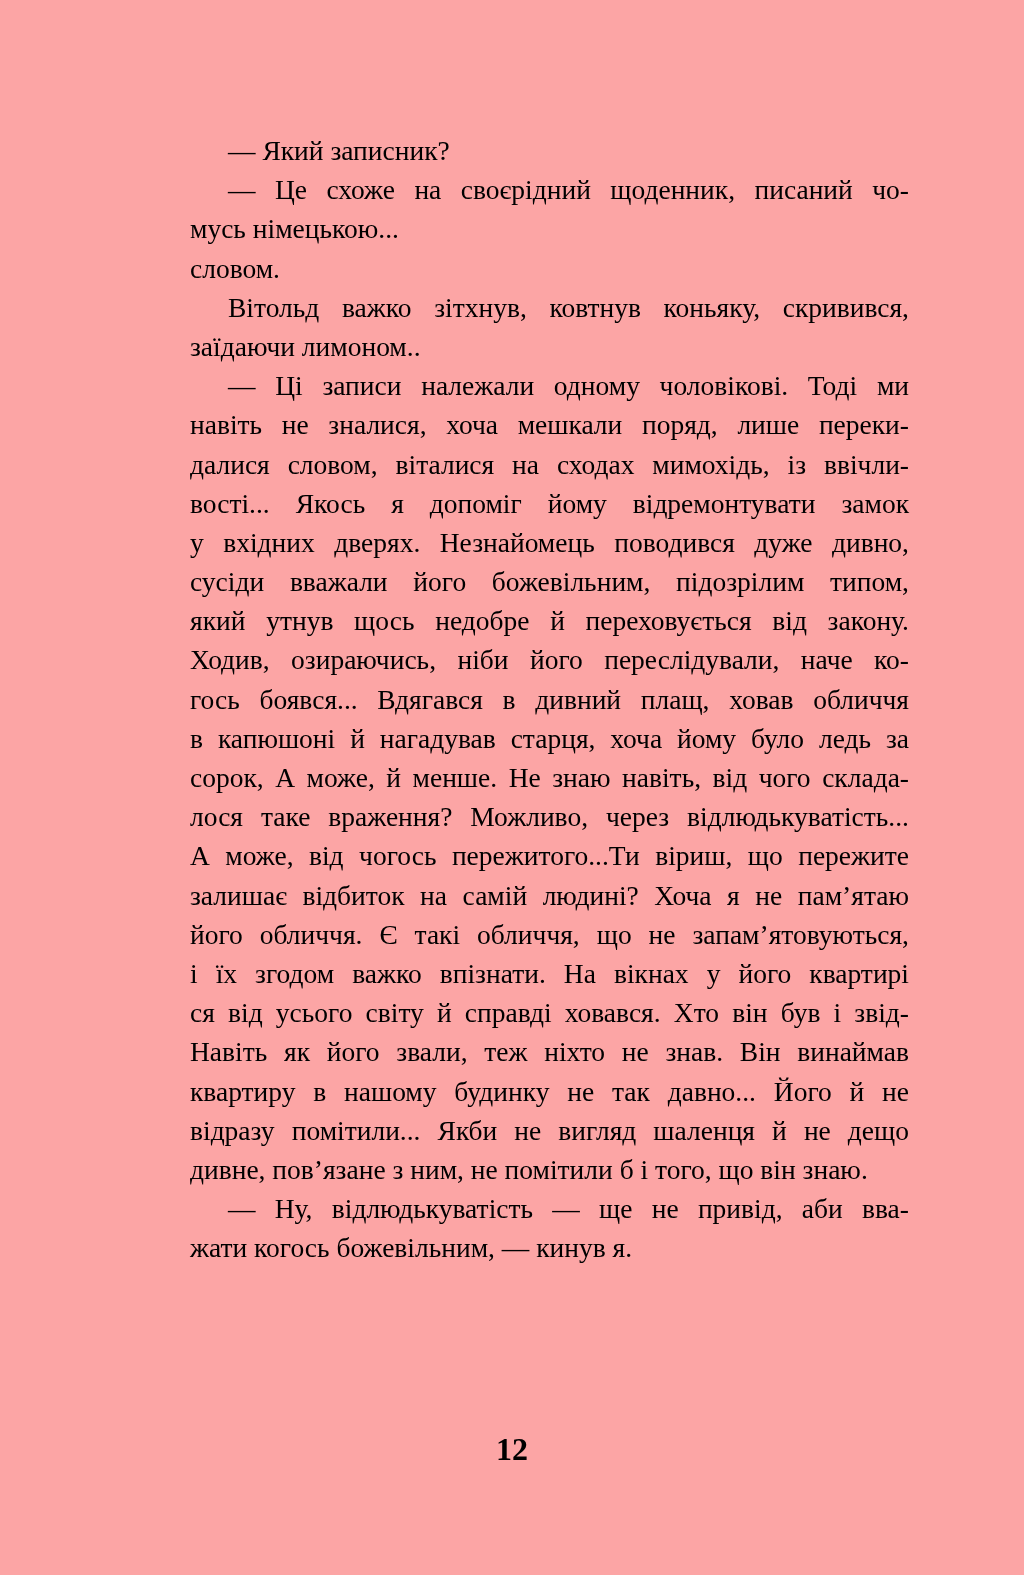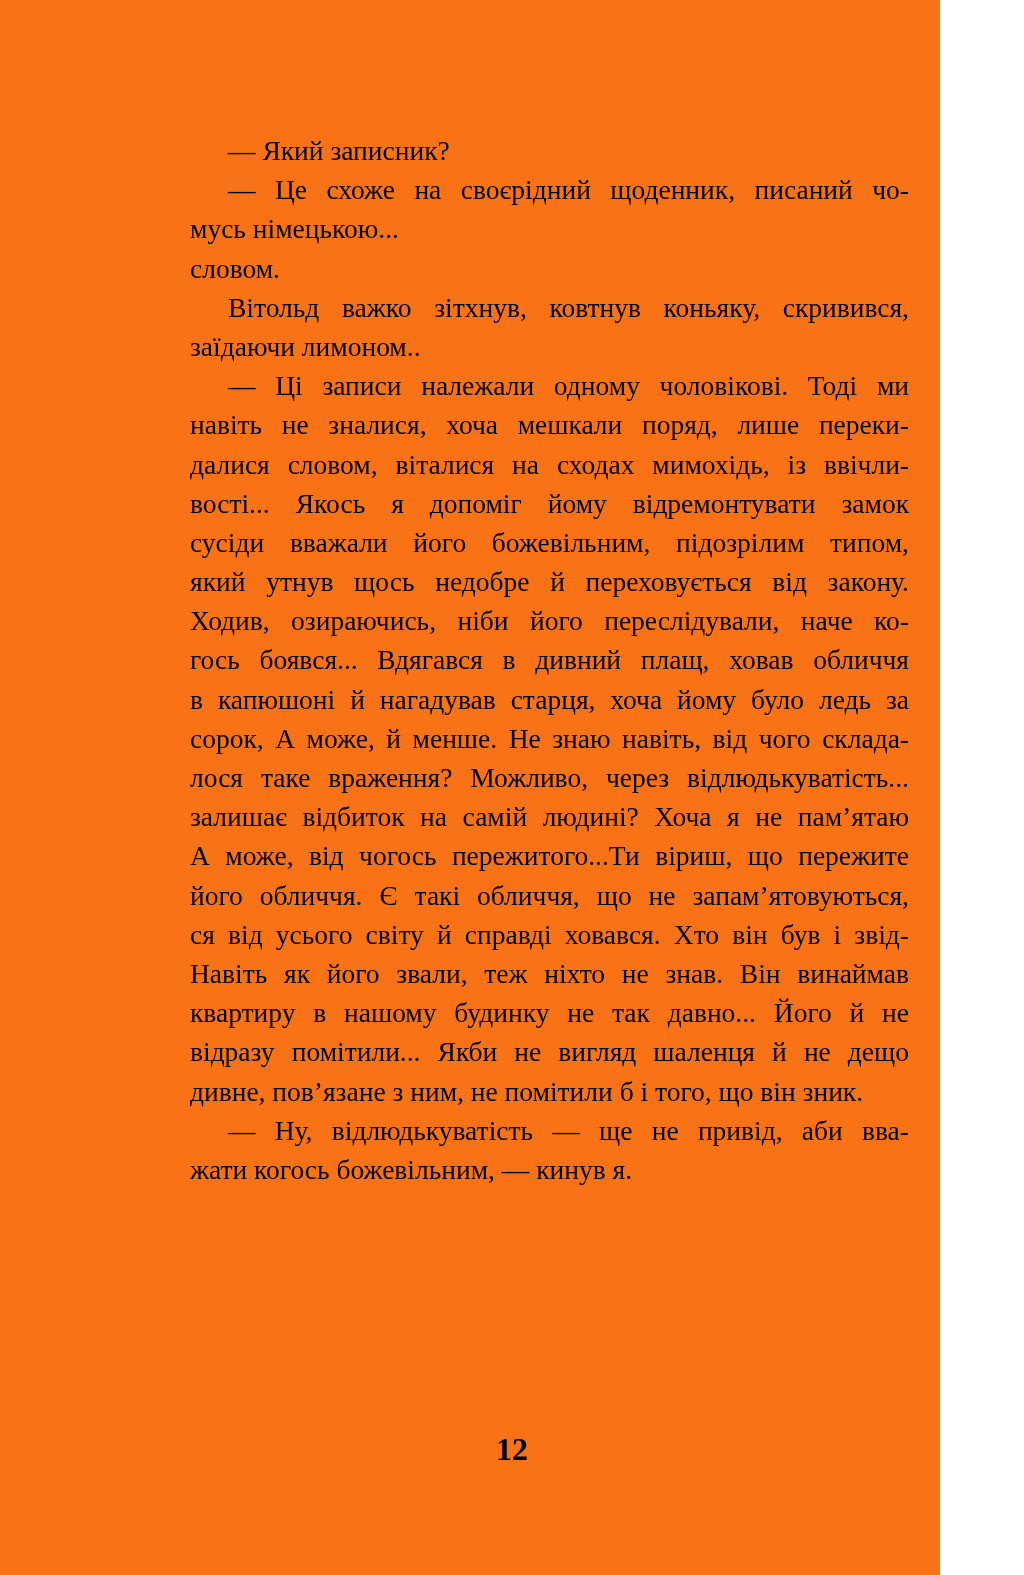--- a/index.html
+++ b/index.html
@@ -14,23 +14,23 @@
     position: relative;
     font-family: "Liberation Serif", "DejaVu Serif", serif;
     color: #000000;
     overflow: hidden;
   }
 
   .page {
     position: absolute;
     left: 0;
     top: 0;
-    width: 940px;
+    width: 1024px;
     height: 1575px;
-    background: #f97316;
+    background: #fca5a5;
     text-decoration: underline;
   }
 
   .lines {
     position: absolute;
     left: 190px;
     top: 131px;
     width: 719px;
   }
 
@@ -76,35 +76,37 @@
 
     <span class="line last">словом.</span>
 
     <span class="line indent">Вітольд важко зітхнув, ковтнув коньяку, скривився,</span>
     <span class="line last">заїдаючи лимоном..</span>
 
     <span class="line indent">— Ці записи належали одному чоловікові. Тоді ми</span>
     <span class="line">навіть не зналися, хоча мешкали поряд, лише переки-</span>
     <span class="line">далися словом, віталися на сходах мимохідь, із ввічли-</span>
     <span class="line">вості... Якось я допоміг йому відремонтувати замок</span>
+    <span class="line">у вхідних дверях. Незнайомець поводився дуже дивно,</span>
     <span class="line">сусіди вважали його божевільним, підозрілим типом,</span>
     <span class="line">який утнув щось недобре й переховується від закону.</span>
     <span class="line">Ходив, озираючись, ніби його переслідували, наче ко-</span>
     <span class="line">гось боявся... Вдягався в дивний плащ, ховав обличчя</span>
     <span class="line">в капюшоні й нагадував старця, хоча йому було ледь за</span>
     <span class="line">сорок, А може, й менше. Не знаю навіть, від чого склада-</span>
     <span class="line">лося таке враження? Можливо, через відлюдькуватість...</span>
+    <span class="line">А може, від чогось пережитого...Ти віриш, що пережите</span>
     <span class="line">залишає відбиток на самій людині? Хоча я не пам’ятаю</span>
-    <span class="line">А може, від чогось пережитого...Ти віриш, що пережите</span>
     <span class="line">його обличчя. Є такі обличчя, що не запам’ятовуються,</span>
+    <span class="line">і їх згодом важко впізнати. На вікнах у його квартирі</span>
     <span class="line">ся від усього світу й справді ховався. Хто він був і звід-</span>
     <span class="line">Навіть як його звали, теж ніхто не знав. Він винаймав</span>
     <span class="line">квартиру в нашому будинку не так давно... Його й не</span>
     <span class="line">відразу помітили... Якби не вигляд шаленця й не дещо</span>
-    <span class="line last">дивне, пов’язане з ним, не помітили б і того, що він зник.</span>
+    <span class="line last">дивне, пов’язане з ним, не помітили б і того, що він знаю.</span>
 
     <span class="line indent">— Ну, відлюдькуватість — ще не привід, аби вва-</span>
     <span class="line last">жати когось божевільним, — кинув я.</span>
 
   </div>
 
   <div class="folio">12</div>
 
 </div>
 

